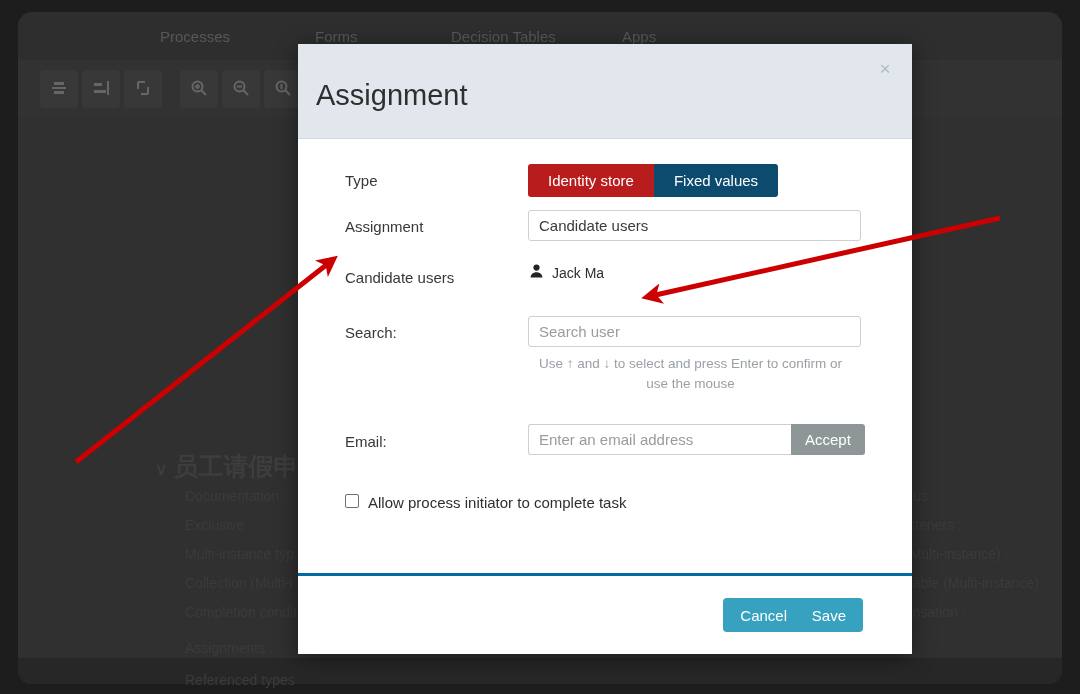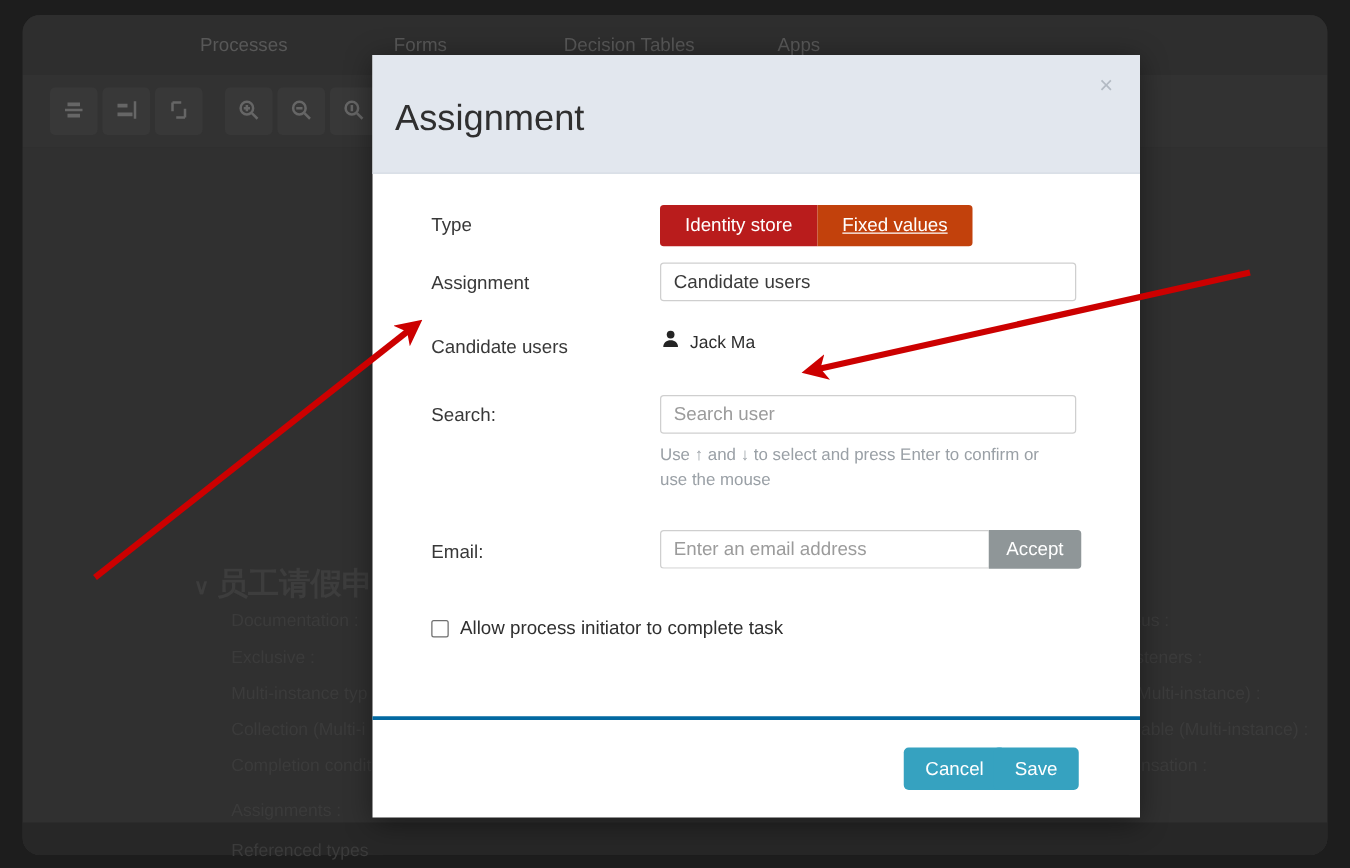--- a/index.html
+++ b/index.html
@@ -150,21 +150,21 @@
     height: 33px;
     padding: 0 20px;
     border: none;
     color: #ffffff;
     font-size: 15px;
     font-family: "Liberation Sans", sans-serif;
     cursor: pointer;
     line-height: 33px;
   }
   .type-btn.active { background: #b91c1c; }
-  .type-btn.idle   { background: #c2410c; text-decoration: underline; }
+  .type-btn.idle   { background: #0c4a6e; }
   .type-btn:first-child { border-radius: 3px 0 0 3px; }
   .type-btn:last-child  { border-radius: 0 3px 3px 0; }
 
   
   .text-input {
     position: absolute;
     height: 31px;
     border: 1px solid #cfcfcf;
     border-radius: 3px;
     background: #ffffff;
@@ -190,20 +190,21 @@
   }
   #candidate-user .user-glyph { display: block; }
 
   #search-hint {
     position: absolute;
     left: 230px; top: 215px;
     width: 325px;
     font-size: 13.5px;
     color: #9aa0a6;
     line-height: 1.45;
+    text-align: center;
   }
 
   #email-row {
     position: absolute;
     left: 230px; top: 285px;
     display: flex;
   }
   #email-input {
     position: static;
     width: 263px;
@@ -219,21 +220,21 @@
     border-radius: 0 3px 3px 0;
     font-size: 15px;
     font-family: "Liberation Sans", sans-serif;
     cursor: pointer;
   }
 
   #initiator-row {
     position: absolute;
     left: 47px; top: 355px;
     display: flex;
-    align-items: center;
+    align-items: flex-start;
     gap: 9px;
     font-size: 15px;
     color: #2f2f2f;
   }
   #initiator-checkbox {
     width: 14px; height: 14px;
     border: 1px solid #6e6e6e;
     border-radius: 2px;
     background: #fff;
     cursor: pointer;

